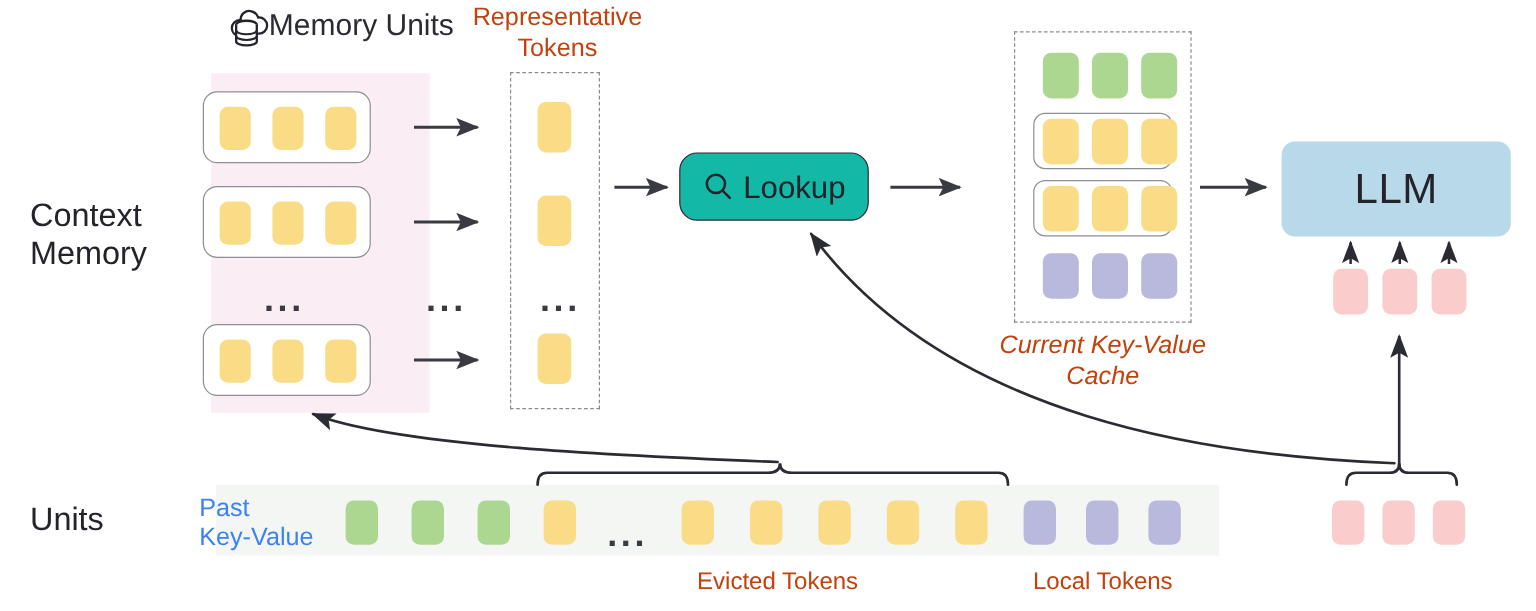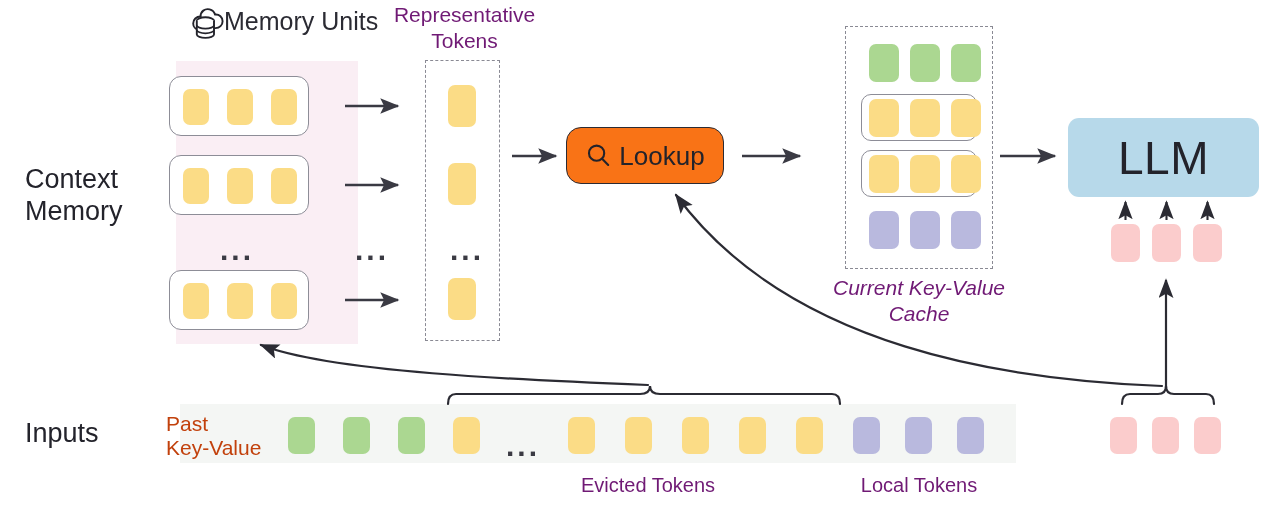--- a/index.html
+++ b/index.html
@@ -70,52 +70,52 @@
     border:1.6px dashed #8a8a94;
     box-sizing:border-box;
     background:transparent;
   }
 
   
   .caption{
     position:absolute;
     font-size:21px;
     line-height:26px;
-    color:#701a75;
+    color:#c2410c;
     text-align:center;
     white-space:pre-line;
   }
   .caption.small{font-size:20px;}
 
   
   #lookup{
     position:absolute;
     left:566px; top:127px;
     width:158px; height:57px;
     border:1.8px solid #2b2b33;
     border-radius:15px;
-    background:#f97316;
+    background:#14b8a6;
     box-sizing:border-box;
     display:flex;
     align-items:center;
     justify-content:center;
     gap:7px;
   }
   #lookup .lk-text{font-size:26px;color:#23232b;line-height:26px;}
 
   
   #llm{
     position:absolute;
     left:1068px; top:118px;
     width:191px; height:79px;
     background:#B7D9EA;
     border-radius:11px;
     display:flex;align-items:center;justify-content:center;
   }
-  #llm .llm-text{font-size:46px;color:#23232b;letter-spacing:0.5px;}
+  #llm .llm-text{font-size:35px;color:#23232b;letter-spacing:0.5px;}
 
   
   .kv-group{
     position:absolute;
     left:861px;
     width:116px;
     height:47px;
     border:1.3px solid #8d8d97;
     border-radius:10px;
     background:#ffffff;
@@ -124,38 +124,38 @@
 
   
   #inputs-strip{
     left:152px; top:404px; width:836px; height:59px;
     background:#F4F6F4;
   }
   #pastkv-label{
     position:absolute;
     left:166px; top:412px;
     font-size:21px; line-height:24px;
-    color:#c2410c; white-space:pre-line;
+    color:#3b82f6; white-space:pre-line;
   }
 
   svg.overlay{
     position:absolute; left:0; top:0;
     width:1280px; height:509px;
     pointer-events:none;
   }
 </style>
 </head>
 <body>
 
 <div id="stage">
 
   <div class="row-label" style="left:25px; top:163px;">Context
 Memory</div>
 
-  <div class="row-label" style="left:25px; top:417px;">Inputs</div>
+  <div class="row-label" style="left:25px; top:417px;">Units</div>
 
   <div class="abs" style="left:159px; top:4px; width:42px; height:42px;">
     <svg width="42" height="42" viewBox="0 0 42 42">
       <path d="M13.5 12.5 C13.5 7.5 18 4.2 22.6 5.4 C25.4 6.1 27.3 8.1 28.1 10.6
                C32.3 10.2 35.6 13.3 35.6 17.2 C35.6 21.2 32.4 24.1 28.6 24.1
                L24.8 24.1" fill="none" stroke="#23232b" stroke-width="1.9" stroke-linecap="round"></path>
       <path d="M13.5 12.5 C9.3 12.5 6.2 15.6 6.2 19.4 C6.2 22.7 8.6 25.4 11.8 26.0" fill="none" stroke="#23232b" stroke-width="1.9" stroke-linecap="round"></path>
       <ellipse cx="18.4" cy="16.6" rx="8.6" ry="3.3" fill="#fff" stroke="#23232b" stroke-width="1.9"></ellipse>
       <path d="M9.8 16.6 L9.8 30.6 C9.8 32.4 13.7 33.9 18.4 33.9 C23.1 33.9 27 32.4 27 30.6 L27 16.6" fill="#fff" stroke="#23232b" stroke-width="1.9" stroke-linejoin="round"></path>
       <path d="M9.8 21.3 C9.8 23.1 13.7 24.6 18.4 24.6 C23.1 24.6 27 23.1 27 21.3" fill="none" stroke="#23232b" stroke-width="1.7"></path>

